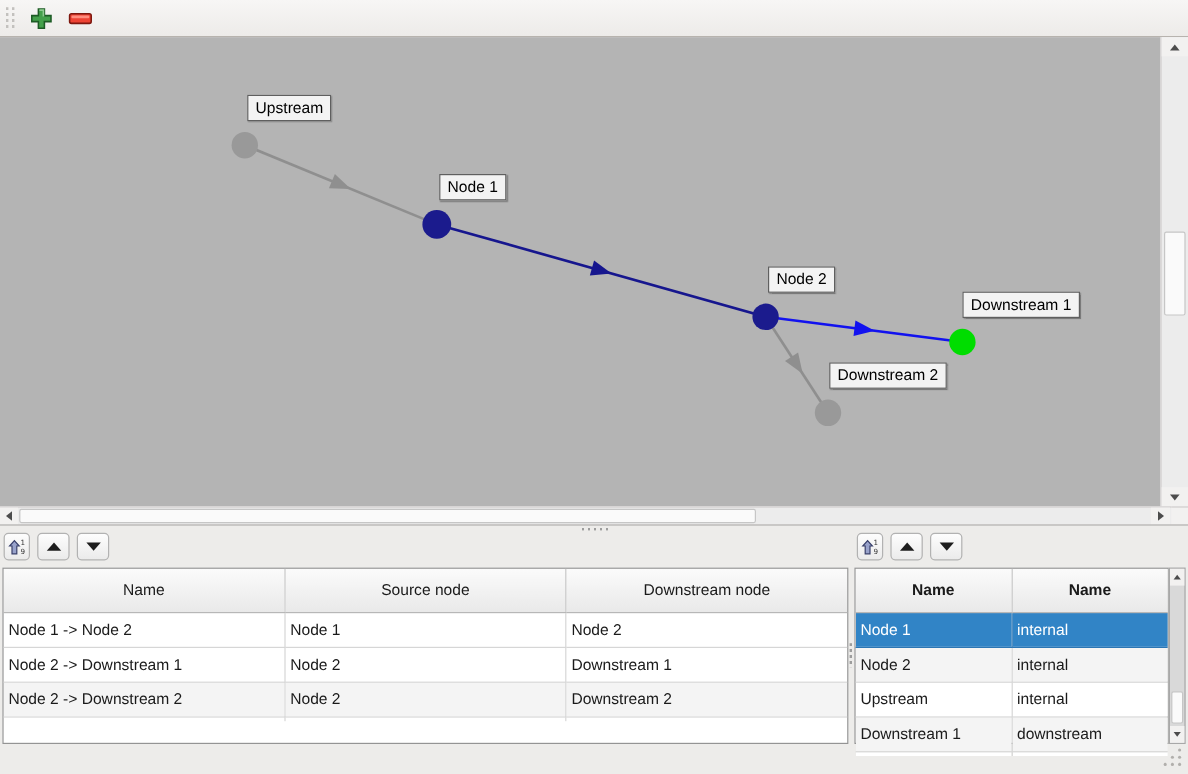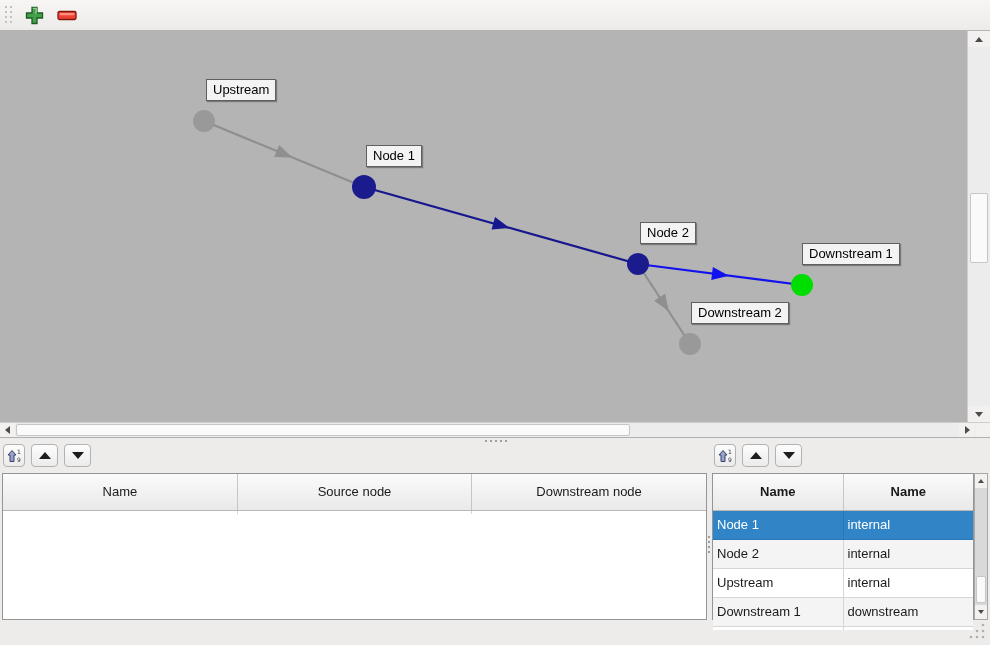--- a/index.html
+++ b/index.html
@@ -201,20 +201,35 @@
 <div id="links-panel" class="panel">
   <table class="data-table" id="links-table">
     <thead>
         <tr>
           <th>Name</th>
           <th>Source node</th>
           <th>Downstream node</th>
         </tr>
       </thead>
     <tbody>
+        <tr>
+          <td>Node 1 -&gt; Node 2</td>
+          <td>Node 1</td>
+          <td>Node 2</td>
+        </tr>
+        <tr>
+          <td>Node 2 -&gt; Downstream 1</td>
+          <td>Node 2</td>
+          <td>Downstream 1</td>
+        </tr>
+        <tr class="alt">
+          <td>Node 2 -&gt; Downstream 2</td>
+          <td>Node 2</td>
+          <td>Downstream 2</td>
+        </tr>
         <tr class="filler">
           <td></td>
           <td></td>
           <td></td>
         </tr>
       </tbody>
   </table>
 </div>
 
 <div id="nodes-panel" class="panel">

